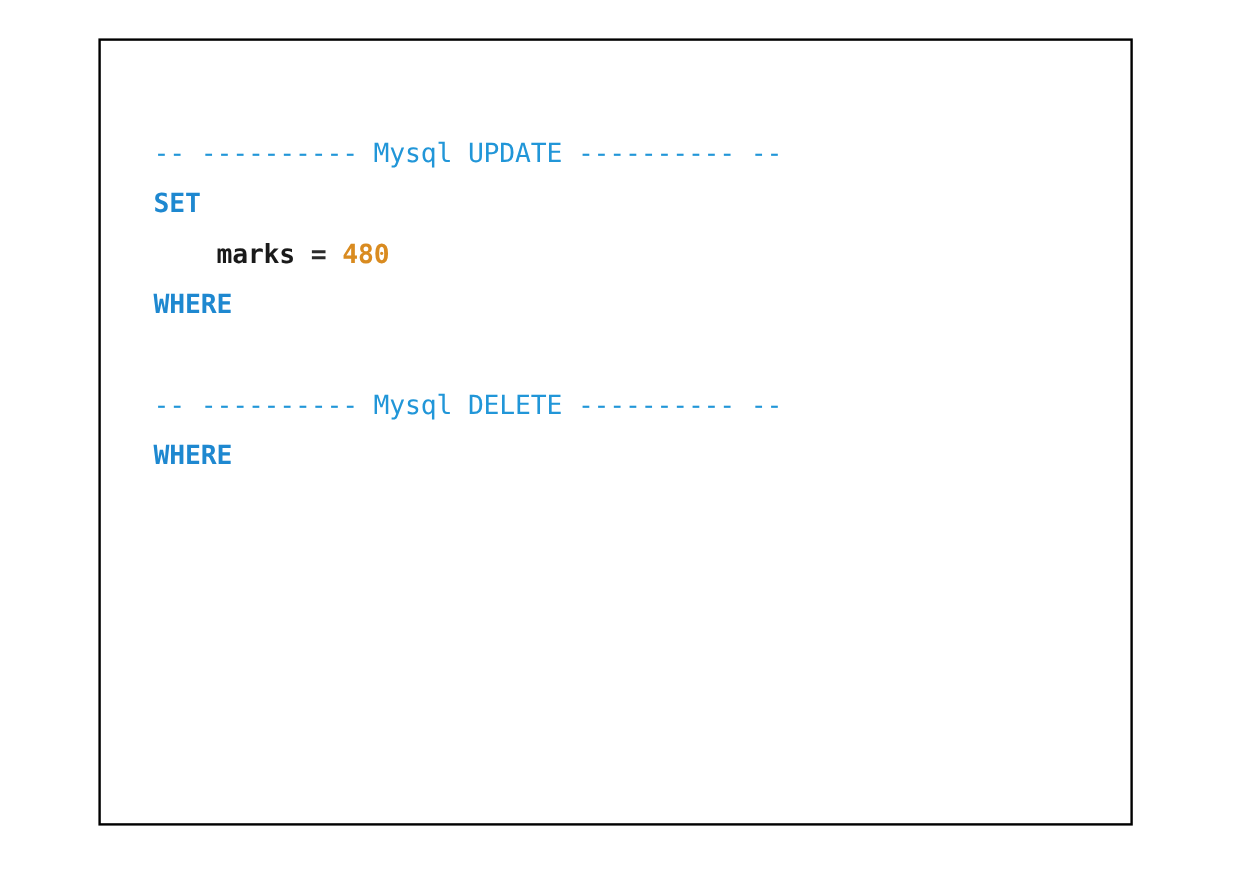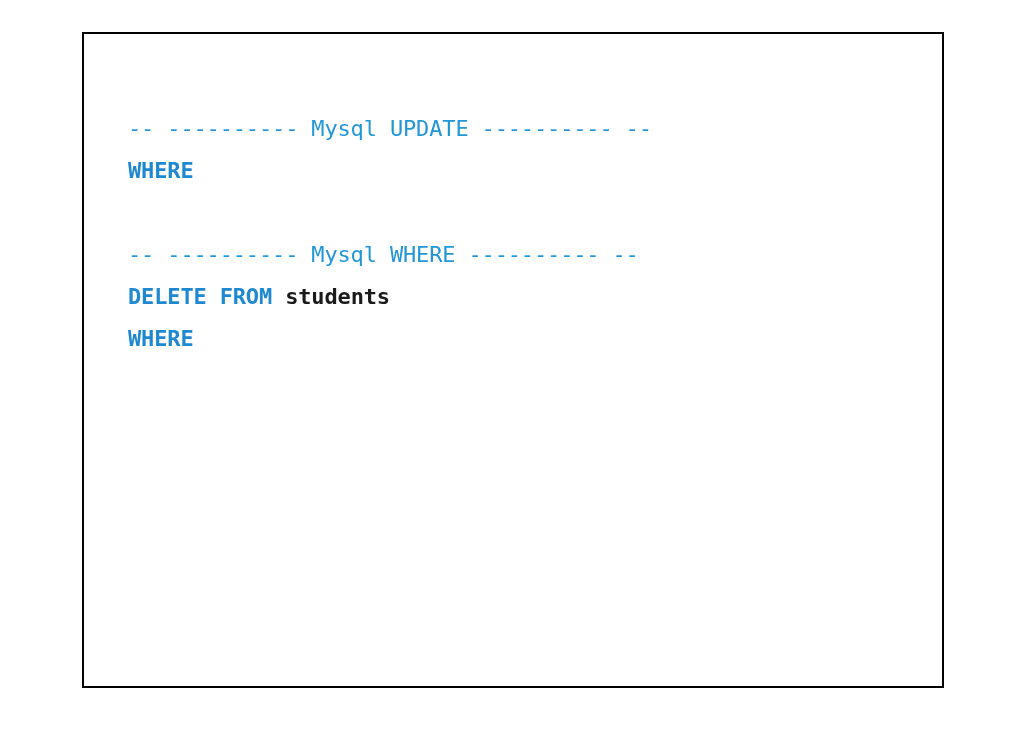--- a/index.html
+++ b/index.html
@@ -79,20 +79,21 @@
     color: #2b2b2b;
     font-weight: bold;
   }
 </style>
 </head>
 <body>
 
 <div class="page">
   <div class="code-box">
     <pre class="code-listing"><span class="code-line"><span class="tok-comment">-- ---------- Mysql UPDATE ---------- --</span>
+</span><span class="code-line"><span class="tok-keyword">SET</span>
+</span><span class="code-line"><span class="tok-plain">    </span><span class="tok-ident">marks</span><span class="tok-op"> = </span><span class="tok-number">480</span>
 </span><span class="code-line"><span class="tok-keyword">WHERE</span>
 </span><span class="code-line blank">
-</span><span class="code-line"><span class="tok-comment">-- ---------- Mysql WHERE ---------- --</span>
-</span><span class="code-line"><span class="tok-keyword">DELETE FROM</span><span class="tok-plain"> </span><span class="tok-ident">students</span>
+</span><span class="code-line"><span class="tok-comment">-- ---------- Mysql DELETE ---------- --</span>
 </span><span class="code-line"><span class="tok-keyword">WHERE</span>
 </span></pre>
   </div>
 </div>
 
 </body></html>

